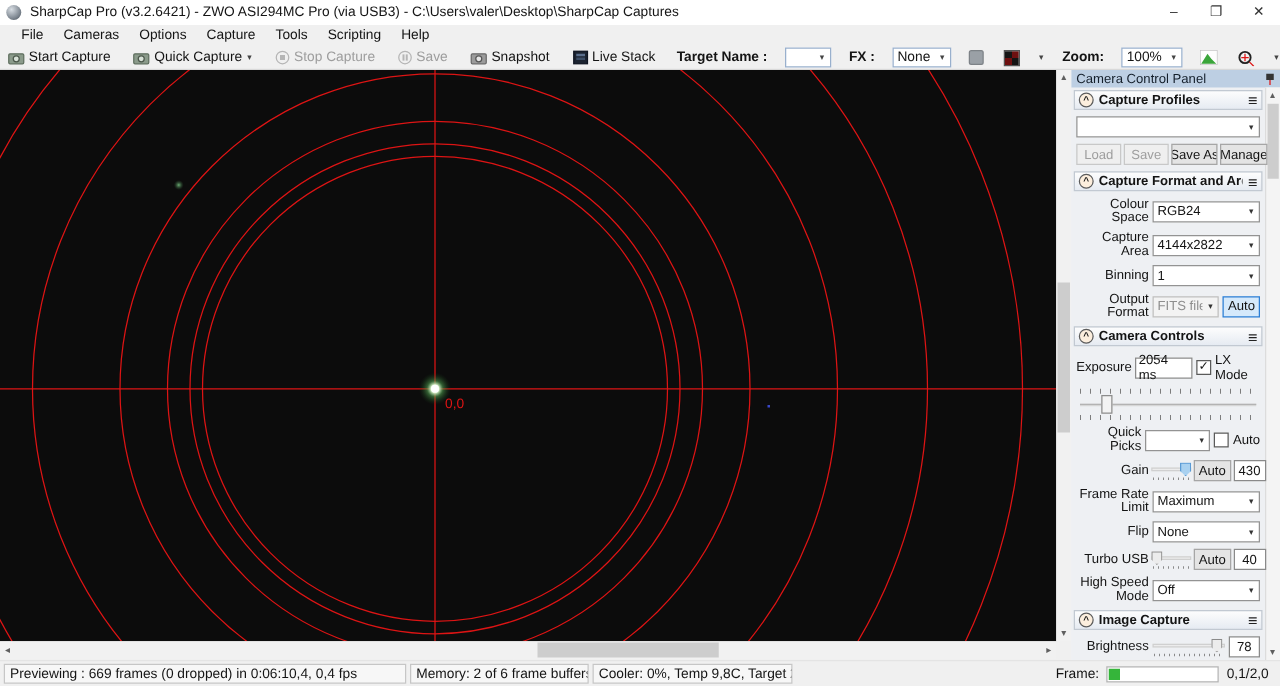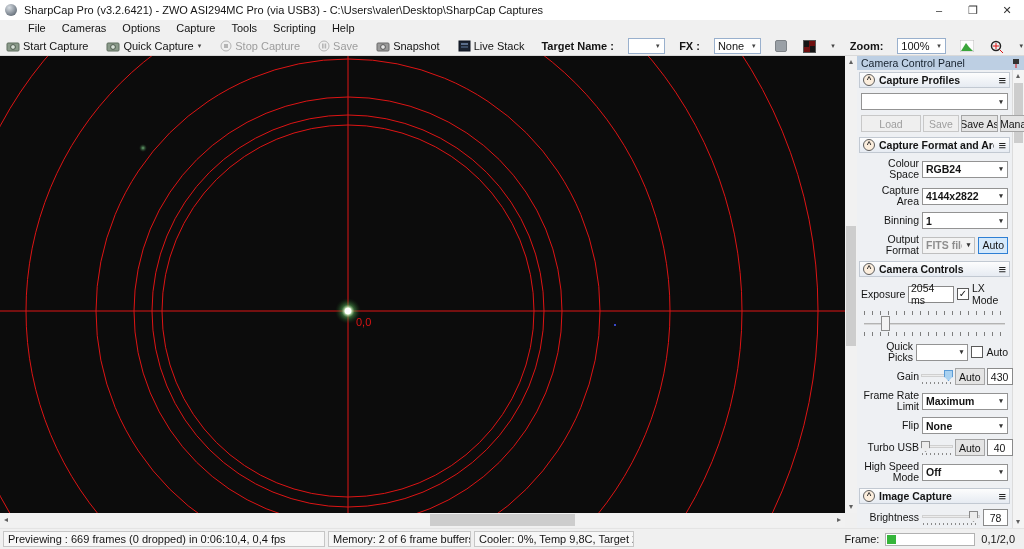--- a/index.html
+++ b/index.html
@@ -7,21 +7,21 @@
   body { font-family:"Liberation Sans",sans-serif; font-size:11px; color:#141414; background:#f0f0f0; position:relative; }
 
   
   .titlebar { position:absolute; left:0; top:0; width:1024px; height:20px; background:#ffffff; display:flex; align-items:center; padding-left:5px; }
   .app-icon { width:12px; height:12px; border-radius:50%; background:radial-gradient(circle at 35% 30%, #d7dde3, #79828c 65%, #424a52); flex:0 0 auto; }
   .title-text { margin-left:7px; white-space:nowrap; overflow:hidden; }
   .win-btns { margin-left:auto; display:flex; height:20px; }
   .win-btn { width:34px; text-align:center; line-height:20px; font-size:11px; color:#333; }
 
   
-  .menubar { position:absolute; left:0; top:20px; width:1024px; height:17px; background:#f0f0f0; display:flex; align-items:center; padding-left:20px; }
+  .menubar { position:absolute; left:0; top:20px; width:1024px; height:17px; background:#f0f0f0; display:flex; align-items:center; padding-left:9px; }
   .menu-item { padding:0 8px; line-height:17px; }
 
   
   .toolbar { position:absolute; left:0; top:37px; width:1024px; height:19px; background:#f0f0f0; border-bottom:1px solid #d9d9d9; display:flex; align-items:center; gap:12px; padding-left:3px; white-space:nowrap; }
   .tb-btn { display:flex; align-items:center; gap:3px; padding:0 3px; height:17px; }
   .tb-btn.disabled { color:#9d9d9d; }
   .caret { font-size:7px; color:#444; padding:0 1px; }
   .tb-label { padding:0 2px;font-weight:bold; }
   .tb-combo { height:16px; background:#fff; border:1px solid #99b0cd; display:flex; align-items:center; }
   .tb-combo .val { flex:1; padding:0 3px; overflow:hidden; }
@@ -45,21 +45,21 @@
   .panel-header .pt { flex:1; }
   .panel-scroll { position:absolute; right:0; top:14px; bottom:0; width:12px; background:#f4f4f4; border-left:1px solid #dcdcdc; }
   .panel-body { position:absolute; left:0; top:14px; right:12px; bottom:0; padding:1px; }
   .section { margin:1px 1px 3px; }
   .sec-header { height:16px; border:1px solid #c2c9d2; background:linear-gradient(#fdfdfd,#e6ebf2); display:flex; align-items:center; gap:4px; padding:0 3px; font-weight:bold; }
   .chev { width:12px; height:12px; border:1px solid #5c5c5c; border-radius:50%; background:#fceedd; font-size:8px; font-weight:bold; display:flex; align-items:center; justify-content:center; line-height:1; flex:0 0 auto; }
   .sec-title { flex:1; overflow:hidden; white-space:nowrap; }
   .burger { font-weight:normal; font-size:13px; color:#222; line-height:1; }
   .row { display:flex; align-items:center; gap:3px; margin:5px 2px; min-height:16px; }
   .lbl { width:58px; line-height:11px; flex:0 0 auto;text-align:right; }
-  .combo { flex:1; height:17px; background:#fff; border:1px solid #939393; display:flex; align-items:center; min-width:0;font-weight:bold; }
+  .combo { flex:1; height:17px; background:#fff; border:1px solid #939393; display:flex; align-items:center; min-width:0; }
   .combo .val { flex:1; padding:0 3px; overflow:hidden; white-space:nowrap; }
   .combo .arrow { width:12px; text-align:center; font-size:7px; color:#333; flex:0 0 auto; }
   .combo.disabled { background:#f3f3f3; color:#8e8e8e; border-color:#bfbfbf; }
   .btn { height:17px; border:1px solid #a6a6a6; background:#e4e4e4; display:flex; align-items:center; justify-content:center; padding:0 3px; overflow:hidden; white-space:nowrap; flex:0 0 auto; }
   .btn.disabled { color:#9e9e9e; background:#efefef; border-color:#c8c8c8; }
   .btn.active { border-color:var(--accent); background:#d5e9fb; }
   .textbox { height:17px; border:1px solid #8a8a8a; background:#fff; display:flex; align-items:center; justify-content:center; padding:0 2px; flex:0 0 auto; }
   .checkbox { width:12px; height:12px; border:1px solid #5a5a5a; background:#fff; display:flex; align-items:center; justify-content:center; font-size:10px; line-height:1; flex:0 0 auto; }
   .bigslider { position:relative; height:25px; margin:1px 3px 3px; }
   .ticks { background:repeating-linear-gradient(90deg,#7d7d7d 0 1px,transparent 1px 8px); }
@@ -254,21 +254,21 @@
         <span class="sec-title">Capture Profiles</span>
         <span class="burger">≡</span>
       </div>
       <div class="row">
         <div class="combo">
           <span class="val"></span>
           <span class="arrow">▾</span>
         </div>
       </div>
       <div class="row" style="gap:2px">
-        <div class="btn disabled" style="width:60px">Load</div>
+        <div class="btn disabled" style="width:36px">Load</div>
         <div class="btn disabled" style="width:36px">Save</div>
         <div class="btn" style="width:37px">Save As</div>
         <div class="btn" style="width:38px">Manage</div>
       </div>
     </div>
 
     <div class="section">
       <div class="sec-header">
         <span class="chev">^</span>
         <span class="sec-title">Capture Format and Area</span>

